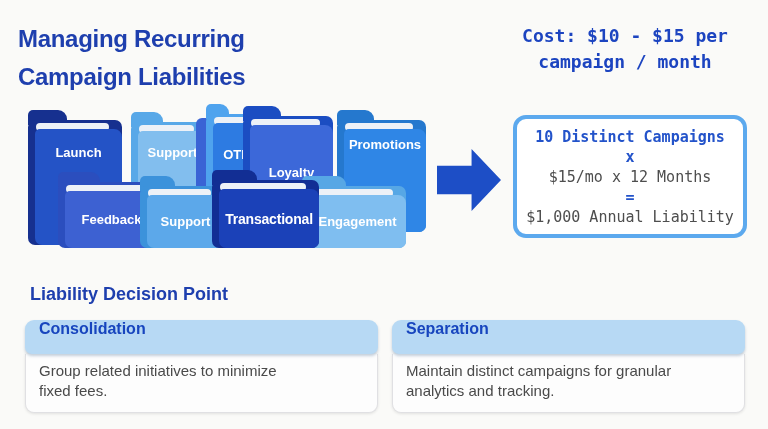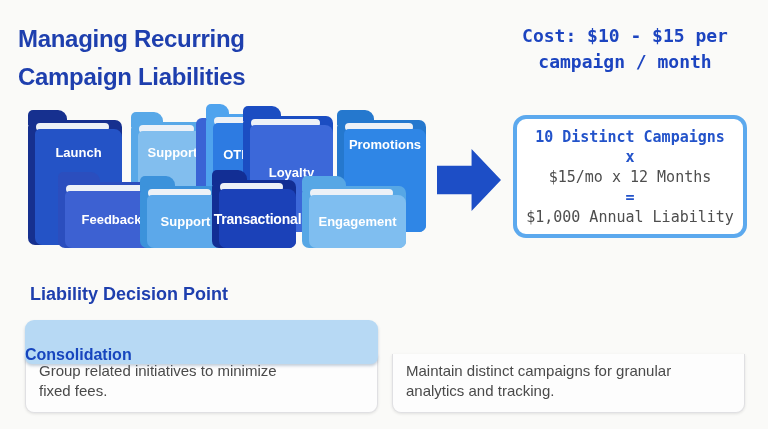--- a/index.html
+++ b/index.html
@@ -35,40 +35,40 @@
          background:var(--hidden-folder);border-radius:6px;}
   .f-otp{left:206px;top:104px;width:54px;height:128px;z-index:6;}
   .f-otp .front{padding-top:23px;}
   .f-loyalty{left:243px;top:106px;width:90px;height:126px;z-index:7;}
   .f-loyalty .front{padding-top:39px;}
   .f-promotions{left:337px;top:110px;width:89px;height:122px;z-index:4;}
   .f-promotions .front{padding-top:7px;}
   .f-feedback{left:58px;top:172px;width:100px;height:76px;z-index:10;}
   .f-events{left:140px;top:176px;width:84px;height:72px;z-index:11;}
   .f-engagement{left:302px;top:176px;width:104px;height:72px;z-index:12;}
-  .f-transactional{left:212px;top:170px;width:84px;height:78px;z-index:13;}
+  .f-transactional{left:212px;top:170px;width:107px;height:78px;z-index:13;}
   .f-transactional .label{font-size:14px;letter-spacing:-0.2px;}
 
   .arrow{position:absolute;left:437px;top:149px;width:64px;height:62px;background:var(--arrow);
          clip-path:polygon(0 27%,54% 27%,54% 0,100% 50%,54% 100%,54% 73%,0 73%);}
 
   .calc-box{position:absolute;left:513px;top:115px;width:234px;height:123px;box-sizing:border-box;
             background:#fff;border:4px solid var(--box-border);border-radius:13px;
             display:flex;flex-direction:column;justify-content:center;align-items:center;
             font-family:"DejaVu Sans Mono",monospace;font-size:15px;}
   .calc-line{line-height:20px;white-space:nowrap;}
   .calc-line.accent{color:var(--calc-accent);font-weight:bold;}
   .calc-line.muted{color:var(--calc-muted);font-weight:normal;text-align:right;}
 
   .decision-heading{position:absolute;left:30px;top:284px;font-size:18px;font-weight:bold;color:var(--accent-blue);}
 
   .card{position:absolute;top:320px;width:353px;height:93px;}
   .card.left{left:25px;} .card.right{left:392px;}
-  .card .card-header{position:relative;z-index:2;height:44px;box-sizing:border-box;border-radius:9px 9px 7px 7px;
-       background:var(--card-header-bg);display:flex;align-items:flex-end;
+  .card .card-header{position:relative;z-index:2;height:34px;box-sizing:border-box;border-radius:9px 9px 7px 7px;
+       background:var(--card-header-bg);display:flex;align-items:flex-start;padding-left:14px;
        box-shadow:0 2px 3px rgba(90,120,155,0.35);}
   .card .card-title{font-size:16px;font-weight:bold;color:var(--card-title);}
   .card .card-body{position:absolute;top:34px;left:0;right:0;bottom:0;background:#FDFDFD;
        border:1px solid #E0E0E3;border-top:none;border-radius:0 0 9px 9px;box-sizing:border-box;
        padding:7px 13px;font-size:15px;line-height:20px;color:var(--card-body-text);white-space:pre-line;
        box-shadow:0 1px 3px rgba(0,0,0,0.10);}
 </style>
 </head>
 <body>
 
@@ -171,17 +171,20 @@
 
   <div class="card left">
     <div class="card-header">
       <span class="card-title">Consolidation</span>
     </div>
     <div class="card-body">Group related initiatives to minimize
 fixed fees.</div>
   </div>
 
   <div class="card right">
+    <div class="card-header">
+      <span class="card-title">Separation</span>
+    </div>
     <div class="card-body">Maintain distinct campaigns for granular
 analytics and tracking.</div>
   </div>
 
 </div>
 
 </body></html>

